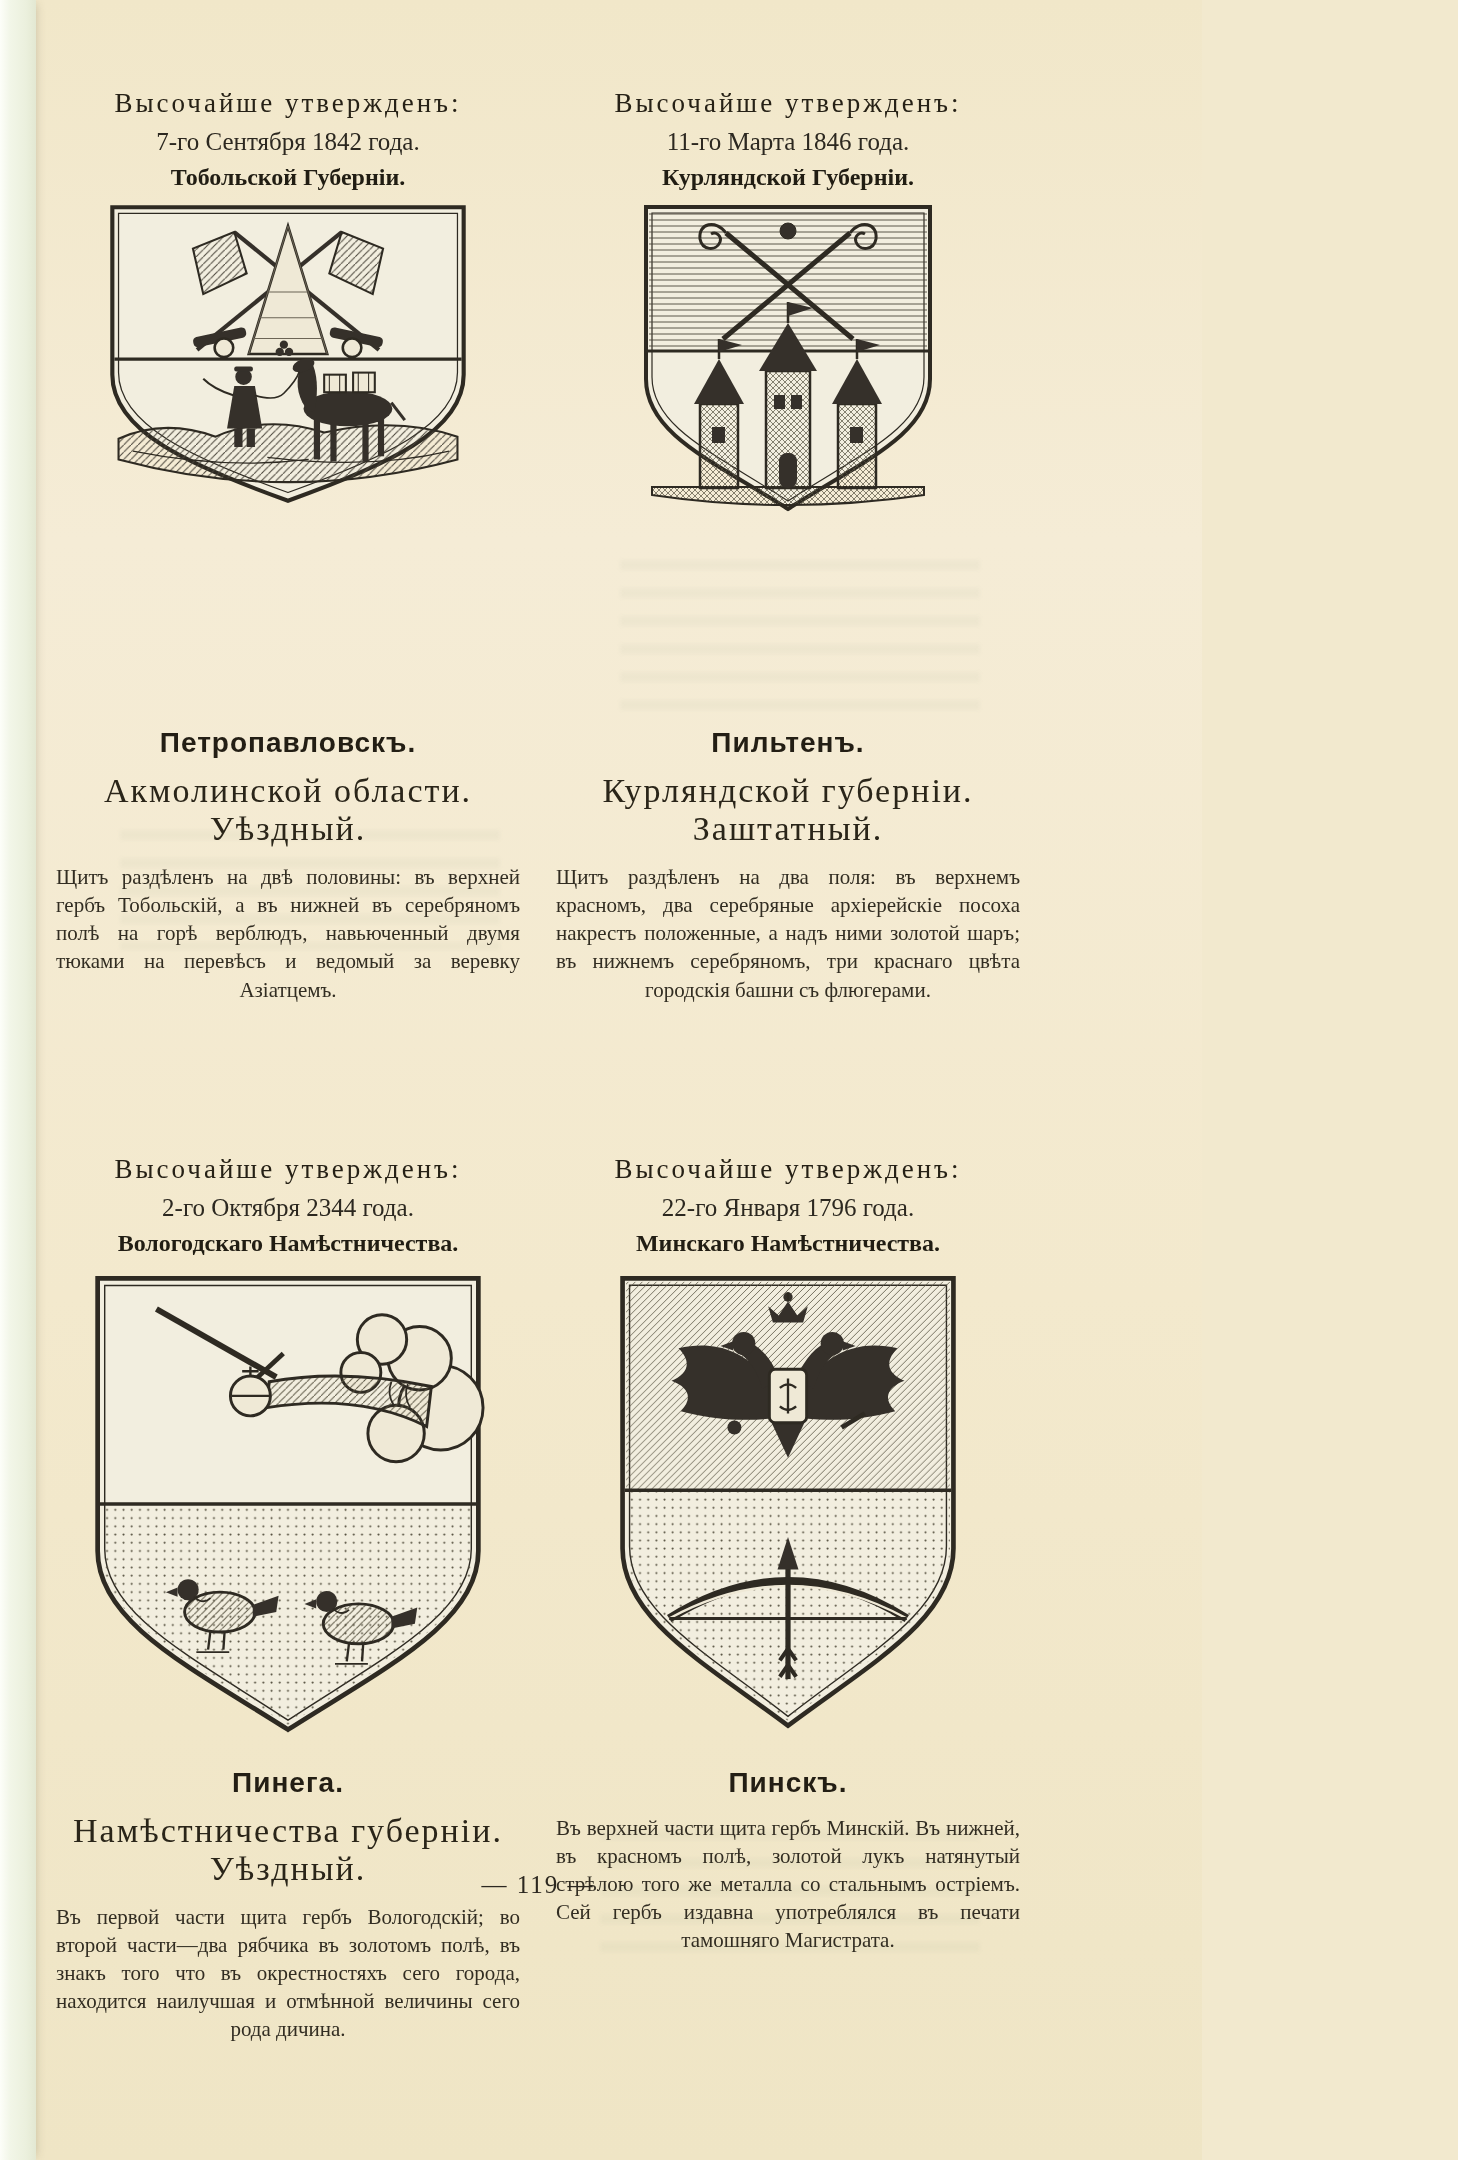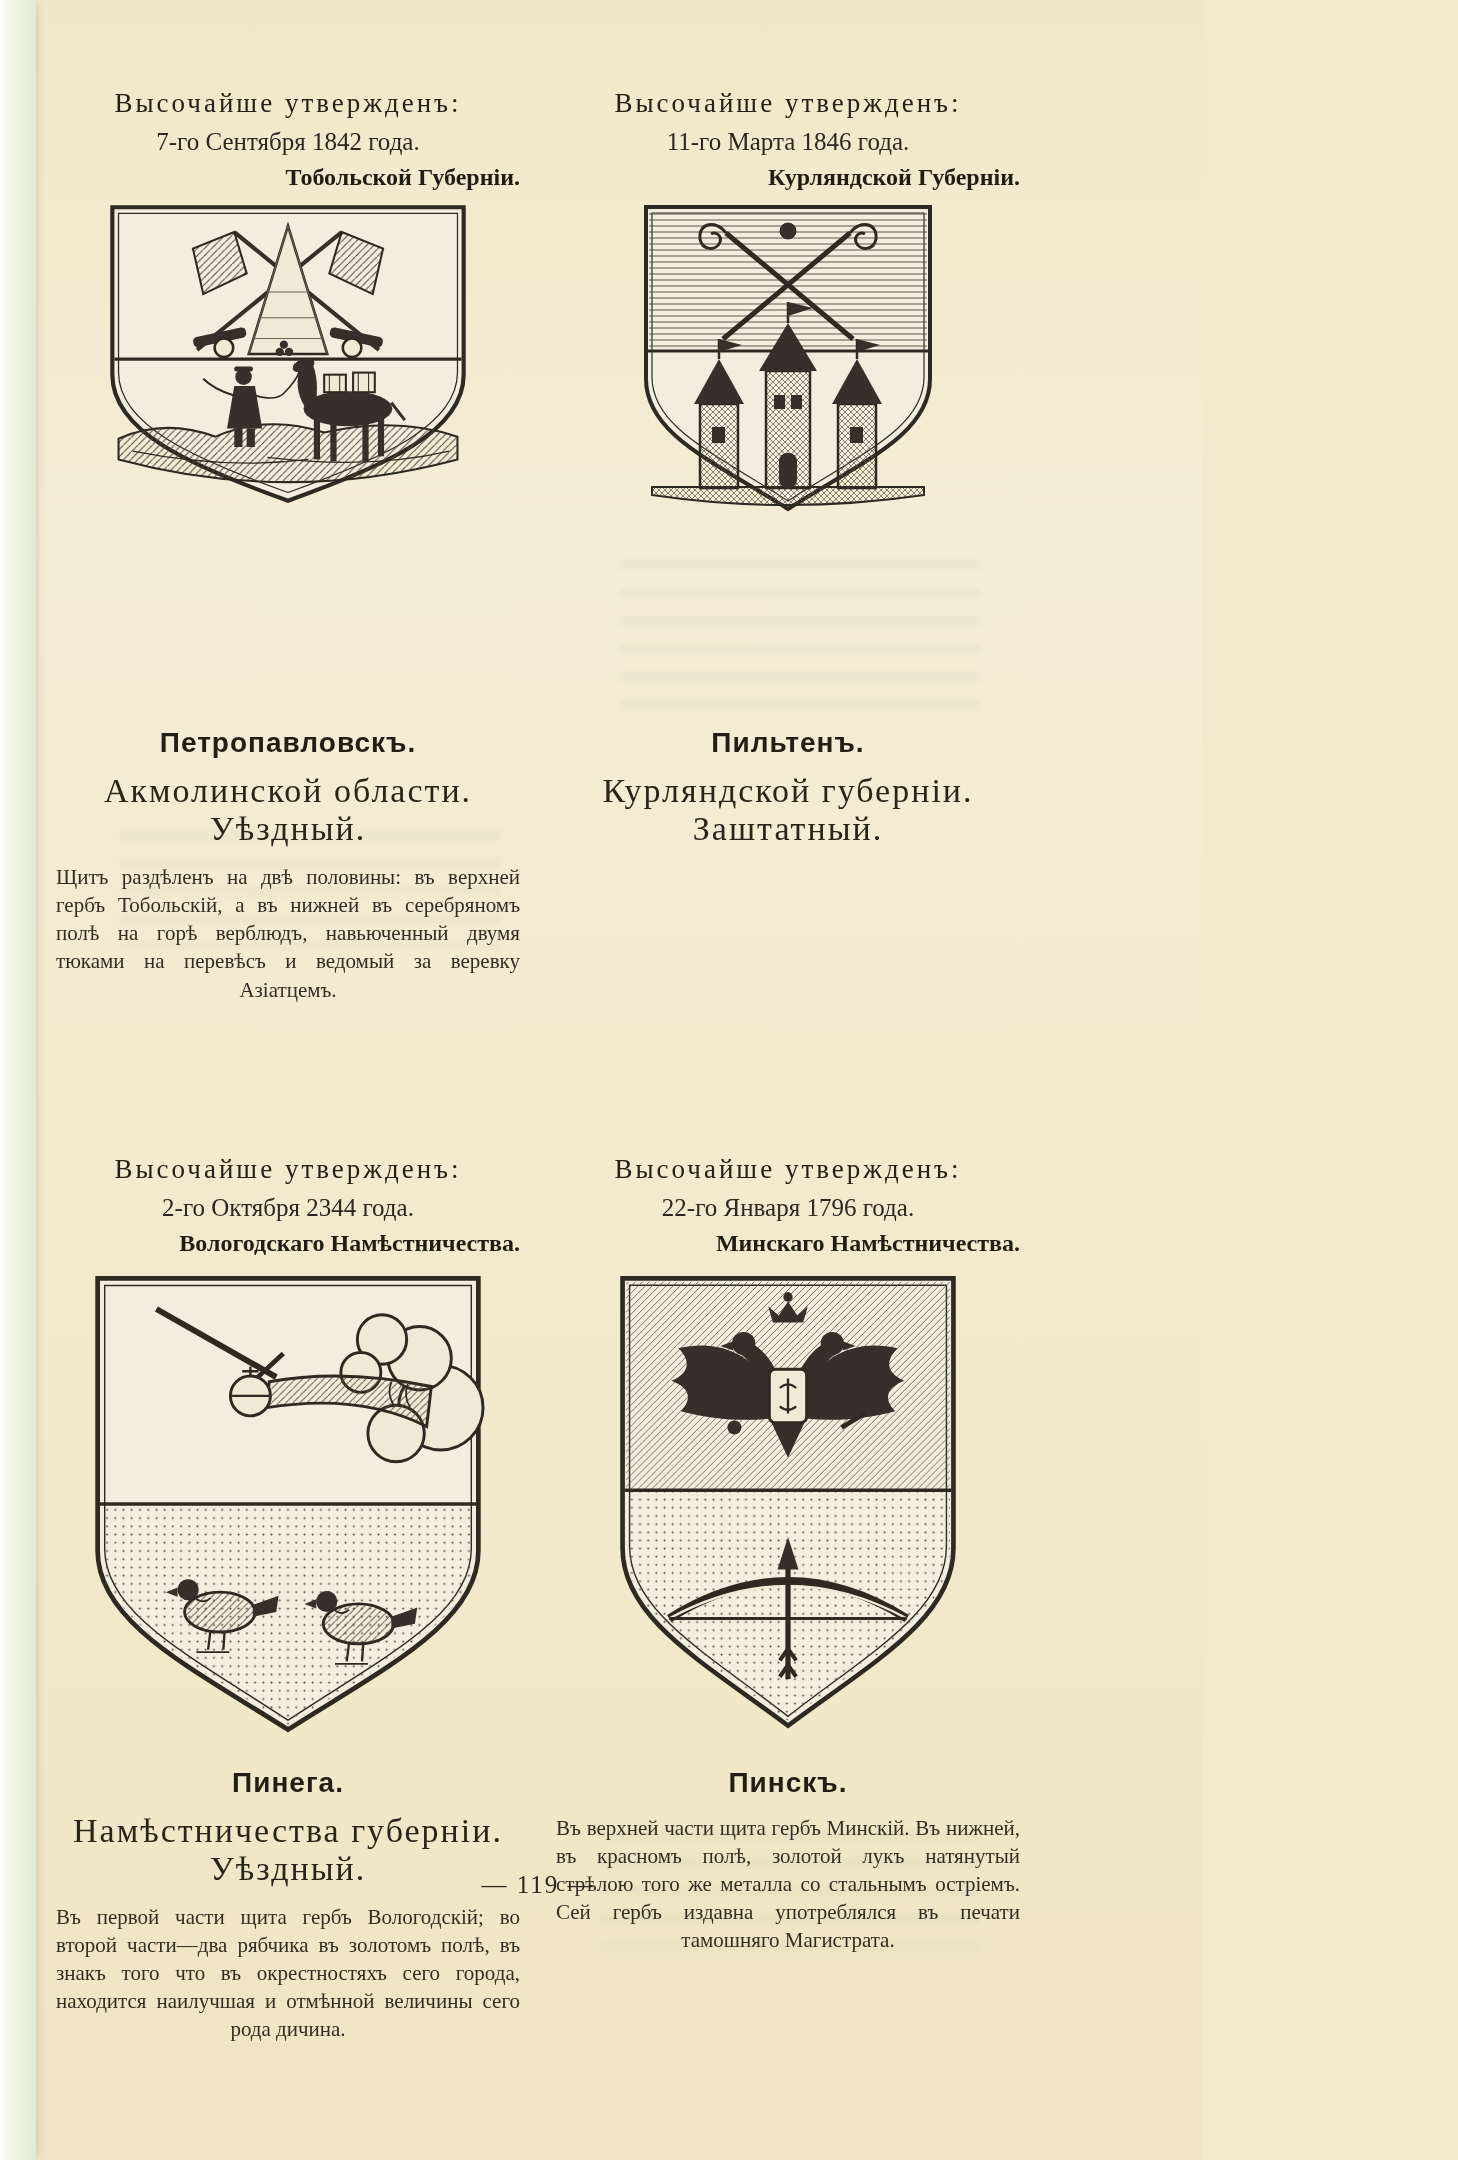--- a/index.html
+++ b/index.html
@@ -21,21 +21,21 @@
   }
   .content{position:absolute;left:56px;top:0;width:964px;}
   .grid{display:grid;grid-template-columns:464px 464px;column-gap:36px;}
   .row-top{margin-top:88px;}
   .row-bottom{margin-top:150px;}
   .entry{display:flex;flex-direction:column;}
   .approval{
     text-align:center;font-size:27px;letter-spacing:3px;color:#262116;
   }
   .date{text-align:center;font-size:25px;margin-top:9px;color:#2c2820;}
-  .region{text-align:right;font-size:24px;font-weight:bold;margin-top:8px;color:#211d13;}
+  .region{text-align:center;font-size:24px;font-weight:bold;margin-top:8px;color:#211d13;}
   .figure{display:flex;justify-content:center;align-items:flex-start;}
   .figure.top{height:528px;padding-top:8px;}
   .figure.bottom{height:498px;padding-top:12px;}
   .city{
     text-align:center;font-family:Liberation Sans, sans-serif;
     font-weight:bold;font-size:28px;letter-spacing:1px;color:#231e14;
   }
   .subtitle{text-align:center;font-size:34px;letter-spacing:2px;margin-top:13px;color:#2a2519;}
   .desc{
     font-size:21px;line-height:1.34;margin-top:15px;
@@ -185,20 +185,21 @@
               <polygon points="194,205 244,205 219,160" class="ink"></polygon>
               <line x1="219" y1="160" x2="219" y2="140" stroke="#2e2a22" stroke-width="2.5"></line>
               <polygon points="219,140 242,146 219,153" class="ink"></polygon>
               <rect x="212" y="228" width="13" height="16" class="ink"></rect>
             </g>
           </svg>
         </div>
 
         <div class="city">Пильтенъ.</div>
         <div class="subtitle">Курляндской губерніи. Заштатный.</div>
+        <div class="desc">Щитъ раздѣленъ на два поля: въ верхнемъ красномъ, два серебряные архіерейскіе посоха накрестъ положенные, а надъ ними золотой шаръ; въ нижнемъ серебряномъ, три краснаго цвѣта городскія башни съ флюгерами.</div>
       </div>
     </div>
 
     <div class="grid row-bottom">
 
       <div class="entry">
         <div class="approval">Высочайше утвержденъ:</div>
         <div class="date">2-го Октября 2344 года.</div>
         <div class="region">Вологодскаго Намѣстничества.</div>
 

